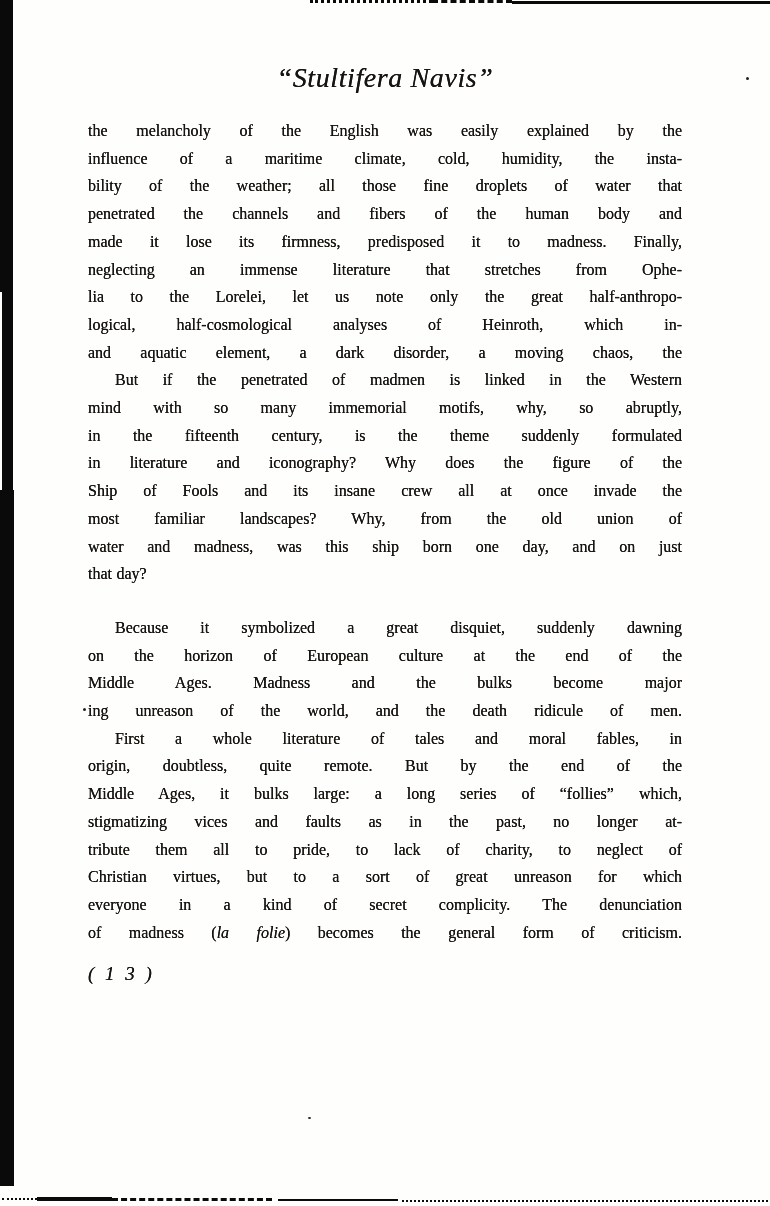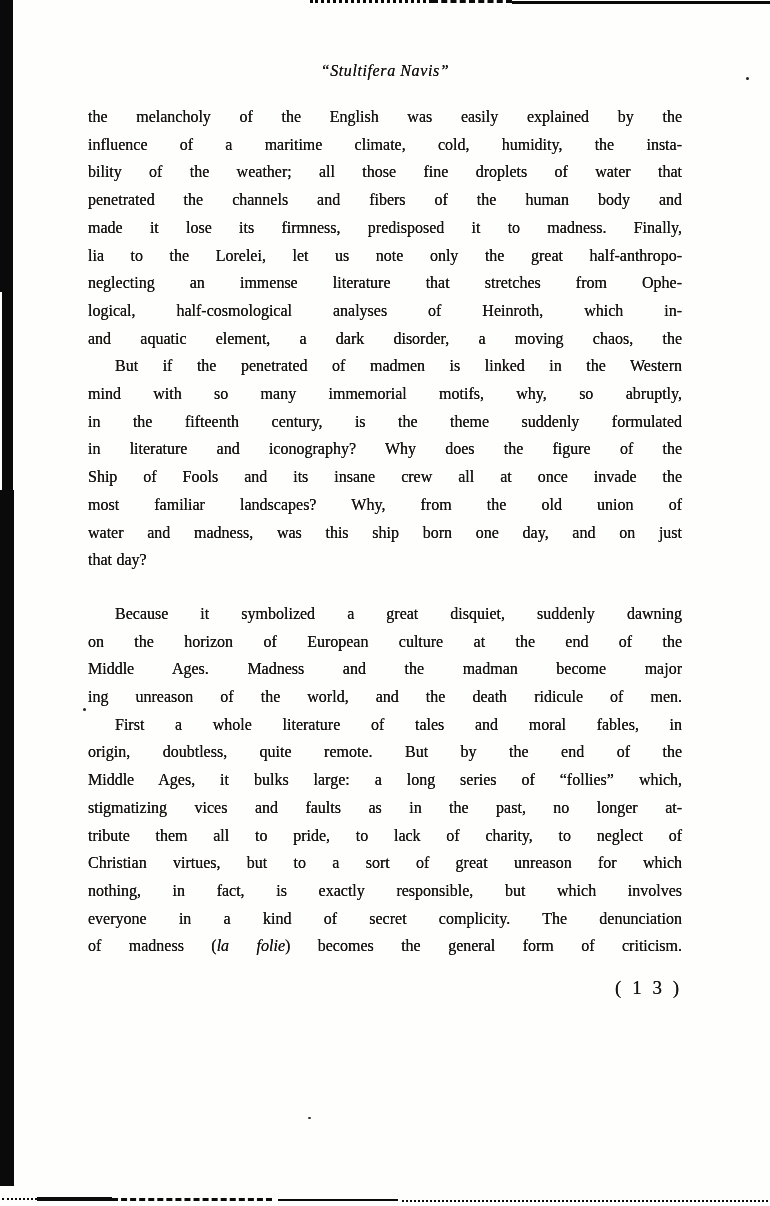--- a/index.html
+++ b/index.html
@@ -13,37 +13,38 @@
   }
 
   
   .text-block {
     position: absolute;
     left: 88px; top: 62px; width: 594px;
   }
   .page-header {
     text-align: center;
     font-style: italic;
-    font-size: 16px;
+    font-size: 28px;
     letter-spacing: 0.6px;
     margin-bottom: 23px;
     text-shadow: 0 0 0.5px currentColor;
   }
   .body-text { font-size: 16px; }
   .para { margin: 0; }
   .para.space-before { margin-top: 26px; }
   .line {
     line-height: 27.7px;
     text-shadow: 0 0 0.45px currentColor;
     word-spacing: 0.5px;
   }
   .line.justified { text-align: justify; text-align-last: justify; }
   .line.firstline.indented { text-indent: 27px; }
   .page-footer {
-    text-align: right;
+    text-align: left;
+    font-style: italic;
     font-size: 19px;
     letter-spacing: 3px;
     margin-top: 17px;
     text-shadow: 0 0 0.4px currentColor;
   }
 
   
   .artifact { position: absolute; background: #0a0a0a; }
   .bar-seg1 { left: 0; top: 0; width: 13px; height: 292px; }
   .bar-seg2 { left: 2px; top: 292px; width: 11px; height: 198px; }
@@ -89,48 +90,47 @@
 <div class="text-block">
   <div class="page-header">“Stultifera Navis”</div>
 
   <div class="body-text" id="body-text">
       <div class="para">
         <div class="line justified firstline">the melancholy of the English was easily explained by the</div>
         <div class="line justified">influence of a maritime climate, cold, humidity, the insta-</div>
         <div class="line justified">bility of the weather; all those fine droplets of water that</div>
         <div class="line justified">penetrated the channels and fibers of the human body and</div>
         <div class="line justified">made it lose its firmness, predisposed it to madness. Finally,</div>
+        <div class="line justified">neglecting an immense literature that stretches from Ophe-</div>
         <div class="line justified">lia to the Lorelei, let us note only the great half-anthropo-</div>
-        <div class="line justified">neglecting an immense literature that stretches from Ophe-</div>
         <div class="line justified">logical, half-cosmological analyses of Heinroth, which in-</div>
         <div class="line justified">and aquatic element, a dark disorder, a moving chaos, the</div>
       </div>
       <div class="para">
         <div class="line justified firstline indented">But if the penetrated of madmen is linked in the Western</div>
         <div class="line justified">mind with so many immemorial motifs, why, so abruptly,</div>
         <div class="line justified">in the fifteenth century, is the theme suddenly formulated</div>
         <div class="line justified">in literature and iconography? Why does the figure of the</div>
         <div class="line justified">Ship of Fools and its insane crew all at once invade the</div>
         <div class="line justified">most familiar landscapes? Why, from the old union of</div>
         <div class="line justified">water and madness, was this ship born one day, and on just</div>
         <div class="line">that day?</div>
       </div>
       <div class="para space-before">
         <div class="line justified firstline indented">Because it symbolized a great disquiet, suddenly dawning</div>
         <div class="line justified">on the horizon of European culture at the end of the</div>
-        <div class="line justified">Middle Ages. Madness and the madman become major</div>
+        <div class="line justified">Middle Ages. Madness and the bulks become major</div>
         <div class="line justified">ing unreason of the world, and the death ridicule of men.</div>
       </div>
       <div class="para">
         <div class="line justified firstline indented">First a whole literature of tales and moral fables, in</div>
         <div class="line justified">origin, doubtless, quite remote. But by the end of the</div>
         <div class="line justified">Middle Ages, it bulks large: a long series of “follies” which,</div>
         <div class="line justified">stigmatizing vices and faults as in the past, no longer at-</div>
         <div class="line justified">tribute them all to pride, to lack of charity, to neglect of</div>
         <div class="line justified">Christian virtues, but to a sort of great unreason for which</div>
-        <div class="line justified">nothing, in fact, is exactly responsible, but which involves</div>
         <div class="line justified">everyone in a kind of secret complicity. The denunciation</div>
         <div class="line justified">of madness (<i>la folie</i>) becomes the general form of criticism.</div>
       </div>
     </div>
 
   <div class="page-footer">( 1 3 )</div>
 </div>
 
 </body></html>

